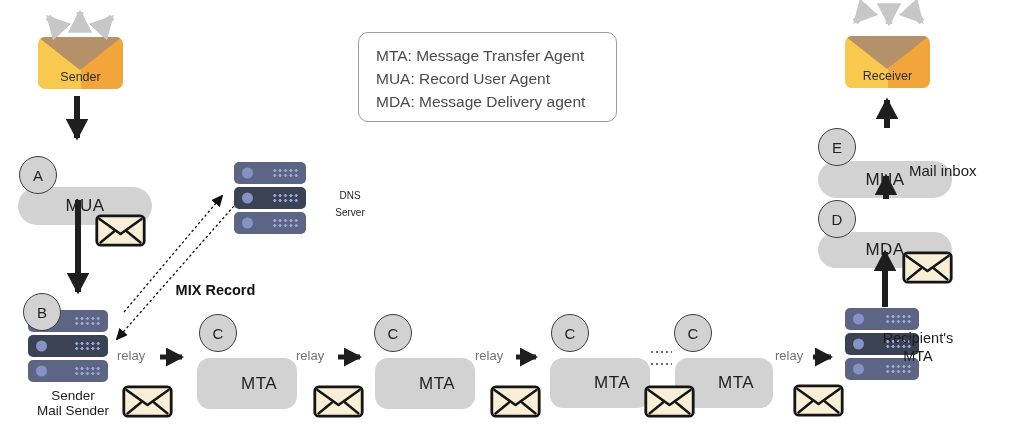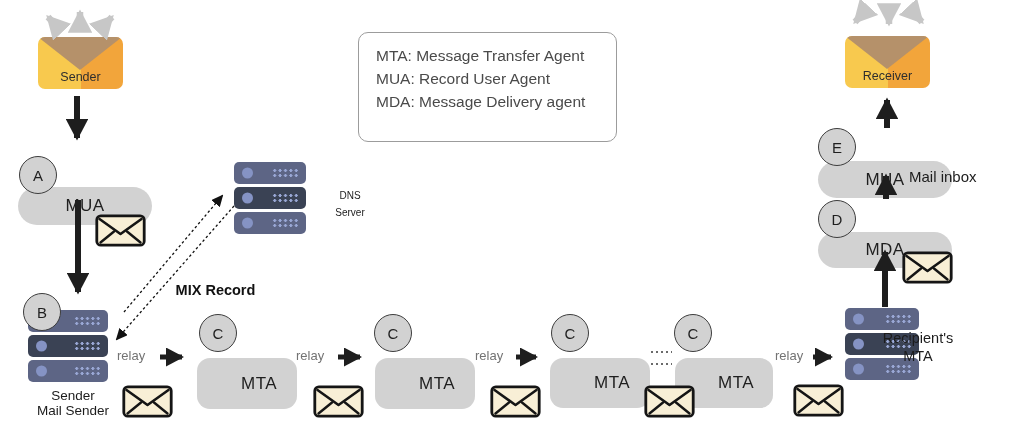--- a/index.html
+++ b/index.html
@@ -30,21 +30,21 @@
   .bigenv .hl{position:absolute;left:0;top:0;width:50%;height:100%;background:#f8c94e;}
   .bigenv .hr{position:absolute;right:0;top:0;width:50%;height:100%;background:#f2a53b;}
   .bigenv .flap{position:absolute;left:0;top:0;width:0;height:0;
     border-left:42.5px solid transparent;border-right:42.5px solid transparent;border-top:33px solid #b5916a;}
   .bigenv .envlabel{position:absolute;left:0;right:0;bottom:5px;text-align:center;font-size:12.5px;font-weight:500;color:#2e2e2e;}
   
   .label{position:absolute;color:#1c1c1c;z-index:2;}
   .relay{font-size:13px;color:#737373;}
   .center{text-align:center;}
   
-  .legend{position:absolute;left:358px;top:32px;width:259px;height:110px;border:1.6px solid #9c9c9c;
+  .legend{position:absolute;left:358px;top:32px;width:259px;height:90px;border:1.6px solid #9c9c9c;
     border-radius:10px;background:#fff;box-sizing:border-box;padding:11px 0 0 17px;
     font-size:15.5px;line-height:23px;color:#4a4a4a;z-index:2;}
   
   #arrows{position:absolute;left:0;top:0;z-index:5;pointer-events:none;}
 </style>
 </head>
 <body>
 
 <div class="legend">
   <div>MTA: Message Transfer Agent</div>
@@ -158,21 +158,21 @@
 <div class="pill" style="left:818px;top:200px;width:134px;height:36px;">
   <span class="pill-label">MDA</span>
 </div>
 <div class="badge" style="left:818px;top:200px;">D</div>
 
 <div class="pill" style="left:818px;top:129px;width:134px;height:37px;">
   <span class="pill-label">MUA</span>
 </div>
 <div class="badge" style="left:818px;top:128px;">E</div>
 
-<div class="label" style="left:909px;top:168px;font-size:15px;">Mail inbox</div>
+<div class="label" style="left:909px;top:162px;font-size:15px;">Mail inbox</div>
 
 <div class="env" style="left:95px;top:214px;">
     <svg viewBox="0 0 51 33">
       <rect x="1.8" y="1.8" width="47.4" height="29.4" rx="4" fill="#f8efd6" stroke="#151515" stroke-width="2.8"></rect>
       <path d="M4.5,5 L25.5,20 L46.5,5" fill="none" stroke="#151515" stroke-width="2.6" stroke-linecap="round" stroke-linejoin="round"></path>
       <path d="M5.5,28.5 L19,17.5 M45.5,28.5 L32,17.5" fill="none" stroke="#151515" stroke-width="2.4" stroke-linecap="round"></path>
     </svg>
   </div>
 <div class="env" style="left:122px;top:385px;">
     <svg viewBox="0 0 51 33">

